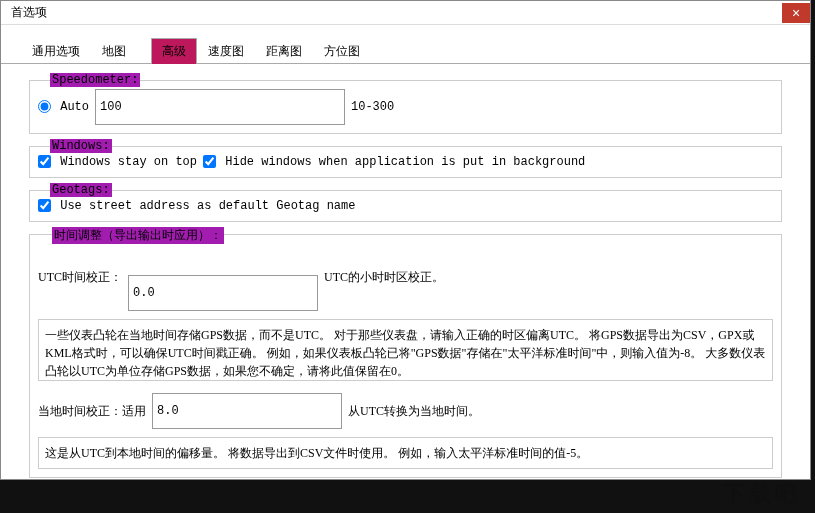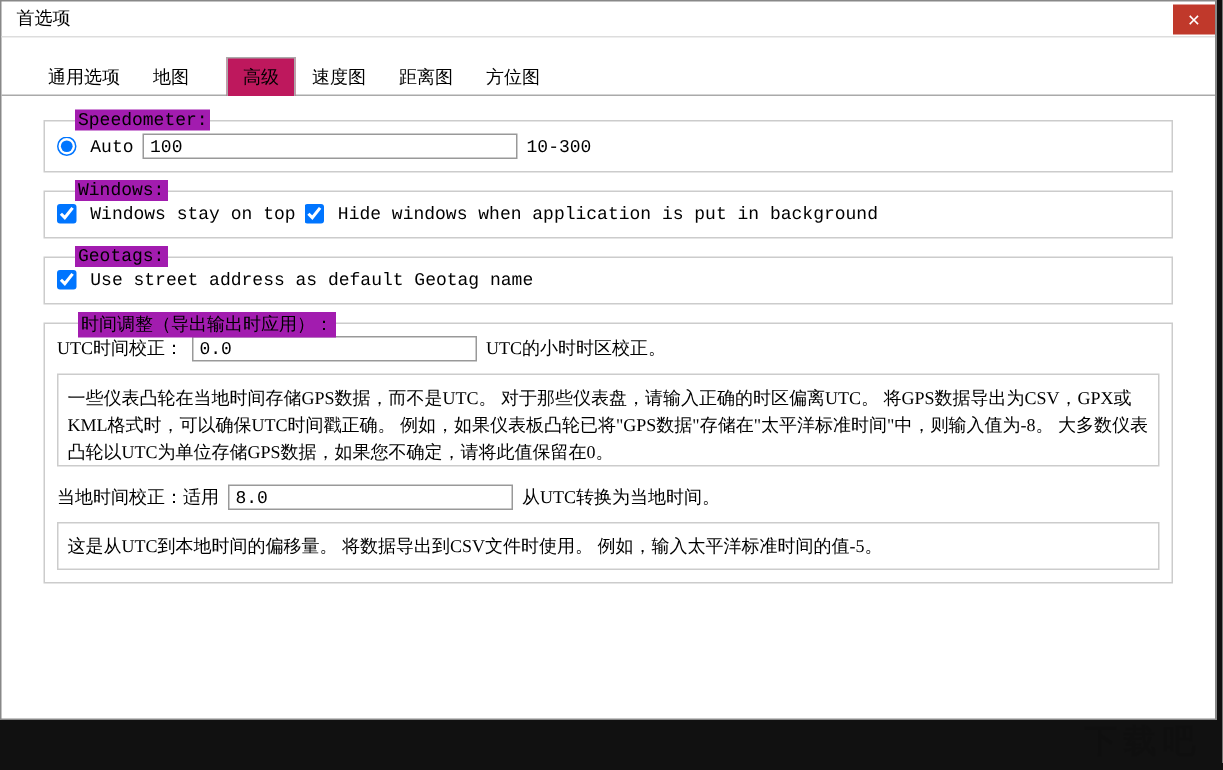--- a/index.html
+++ b/index.html
@@ -9,21 +9,21 @@
 .titlebar-title { font-family: "Microsoft YaHei", "SimSun"; font-size: 12px; }
 .close-btn { background: #c0392b; color: #fff; width: 28px; height: 20px; display: flex; align-items: center; justify-content: center; font-size: 14px; cursor: pointer; margin-right: 0; }
 .tabs { display: flex; border-bottom: 1px solid #aaa; padding-left: 20px; padding-top: 12px; font-family: "SimSun"; }
 .tab { padding: 4px 10px; cursor: pointer; border: 1px solid transparent; border-bottom: none; position: relative; top: 1px; }
 .tab.active { border-color: #aaa; background: #be185d; margin-left: 14px; }
 .content { padding: 4px 28px 10px 28px; font-family: "Courier New", monospace; font-size: 12px; }
 .group { border: 1px solid #ccc; padding: 6px 8px 8px 8px; margin-top: 12px; position: relative; }
 .group-legend { position: absolute; top: -8px; left: 6px; background: #a21caf; padding: 0 2px; font-family: "Courier New", monospace; margin-left: 14px; }
 .group-legend.cjk { font-family: "SimSun"; left: 8px; }
 .row { display: flex; align-items: center; gap: 6px; margin-top: 2px; flex-wrap: wrap; }
-input[type="text"] { font-family: "Courier New", monospace; font-size: 12px; border: 1px solid #999; padding: 2px 4px; height: 17px; }
+input[type="text"] { font-family: "Courier New", monospace; font-size: 12px; border: 1px solid #999; padding: 2px 4px; height: 36px; }
 input[type="radio"], input[type="checkbox"] { margin-right: 2px; vertical-align: middle; }
 label.opt { font-family: "Courier New", monospace; }
 .textbox-ro { border: 1px solid #ccc; padding: 6px; font-family: "SimSun"; font-size: 12px; line-height: 1.5; margin-top: 8px; max-height: 62px; overflow-y: scroll; }
 .cjk-label { font-family: "SimSun"; }
 .wm { position: absolute; right: 14px; bottom: 4px; font-size: 22px; color: rgba(0,0,0,.08); font-family: "Microsoft YaHei"; pointer-events: none; letter-spacing: 4px; font-weight: bold; }
 .frame { position:absolute; top:0; left:0; width:815px; height:513px; background:#111; }
 </style>
 </head>
 <body>
 
@@ -80,21 +80,21 @@
           <input type="checkbox" checked="" style="">
           <span>Use street address as default Geotag name</span>
         </label>
       </div>
     </div>
 
     <div class="group">
       <span class="group-legend cjk">时间调整（导出输出时应用）：</span>
       <div class="row">
         <span class="cjk-label">UTC时间校正：</span>
-        <input type="text" style="width: 190px;" value="0.0">
+        <input type="text" style="width: 190px; margin-top: 32px;" value="0.0">
         <span class="cjk-label">UTC的小时时区校正。</span>
       </div>
       <div class="textbox-ro">一些仪表凸轮在当地时间存储GPS数据，而不是UTC。 对于那些仪表盘，请输入正确的时区偏离UTC。 将GPS数据导出为CSV，GPX或KML格式时，可以确保UTC时间戳正确。 例如，如果仪表板凸轮已将"GPS数据"存储在"太平洋标准时间"中，则输入值为-8。 大多数仪表凸轮以UTC为单位存储GPS数据，如果您不确定，请将此值保留在0。</div>
 
       <div class="row" style="margin-top:12px">
         <span class="cjk-label">当地时间校正：适用</span>
         <input type="text" style="width: 190px;" value="8.0">
         <span class="cjk-label">从UTC转换为当地时间。</span>
       </div>
       <div class="textbox-ro" style="max-height:32px">这是从UTC到本地时间的偏移量。 将数据导出到CSV文件时使用。 例如，输入太平洋标准时间的值-5。</div>

